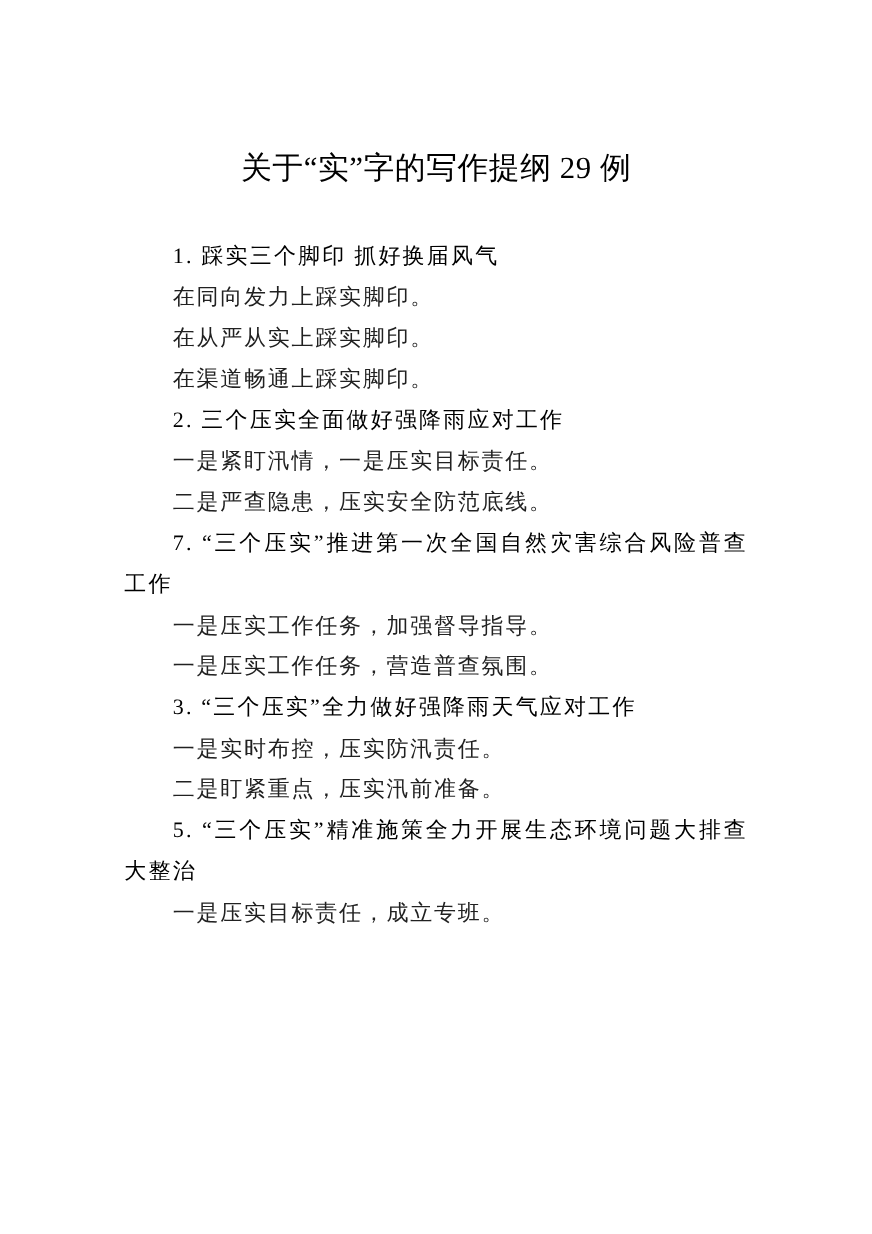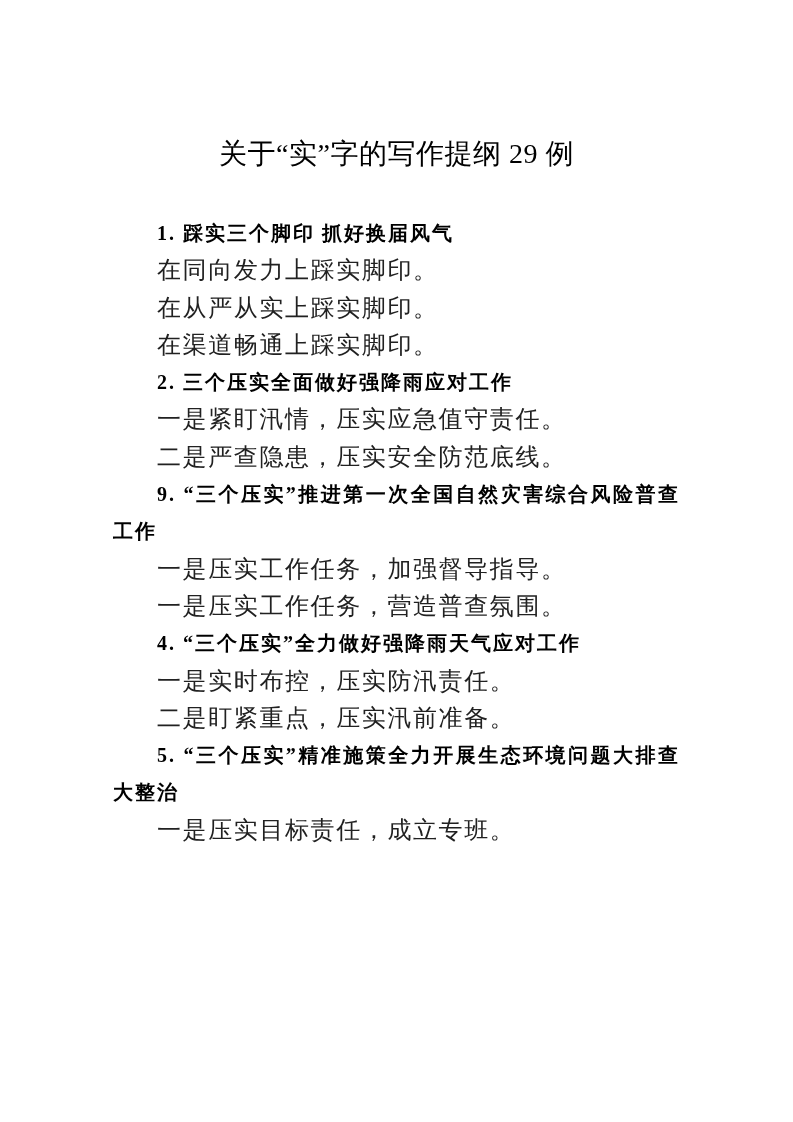--- a/index.html
+++ b/index.html
@@ -28,47 +28,47 @@
     white-space: nowrap;
     color: #000000;
   }
   .doc-body p {
     margin: 0;
     line-height: 37.3px;
     text-indent: 44px;
   }
   .doc-body p.heading {
     font-size: 20px;
-    font-weight: bold;
+    font-weight: normal;
     letter-spacing: 2px;
     text-align: justify;
     color: #000000;
   }
   .doc-body p.line {
-    font-size: 24px;
+    font-size: 20px;
     font-weight: normal;
     letter-spacing: 1.6px;
     color: #212121;
   }
 </style>
 </head>
 <body>
 
 <div class="page">
   <h1 class="doc-title">关于“实”字的写作提纲 29 例</h1>
   <div class="doc-body">
       <p class="heading">1. 踩实三个脚印 抓好换届风气</p>
       <p class="line">在同向发力上踩实脚印。</p>
       <p class="line">在从严从实上踩实脚印。</p>
       <p class="line">在渠道畅通上踩实脚印。</p>
       <p class="heading">2. 三个压实全面做好强降雨应对工作</p>
-      <p class="line">一是紧盯汛情，压实应急值守责任。</p>
+      <p class="line">一是紧盯汛情，一是压实目标责任。</p>
       <p class="line">二是严查隐患，压实安全防范底线。</p>
-      <p class="heading">9. “三个压实”推进第一次全国自然灾害综合风险普查工作</p>
+      <p class="heading">7. “三个压实”推进第一次全国自然灾害综合风险普查工作</p>
       <p class="line">一是压实工作任务，加强督导指导。</p>
       <p class="line">一是压实工作任务，营造普查氛围。</p>
-      <p class="heading">4. “三个压实”全力做好强降雨天气应对工作</p>
+      <p class="heading">3. “三个压实”全力做好强降雨天气应对工作</p>
       <p class="line">一是实时布控，压实防汛责任。</p>
       <p class="line">二是盯紧重点，压实汛前准备。</p>
       <p class="heading">5. “三个压实”精准施策全力开展生态环境问题大排查大整治</p>
       <p class="line">一是压实目标责任，成立专班。</p>
     </div>
 </div>
 
 </body></html>

